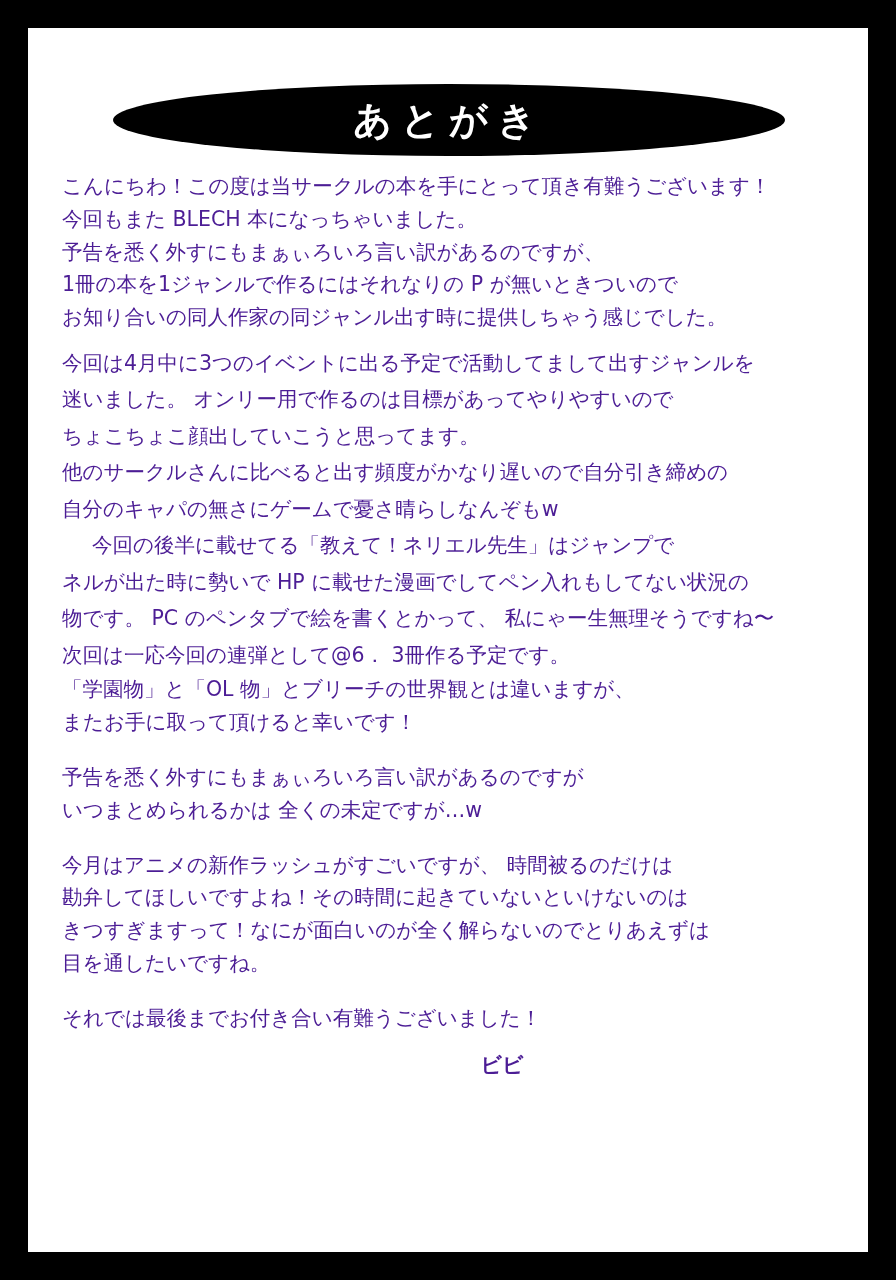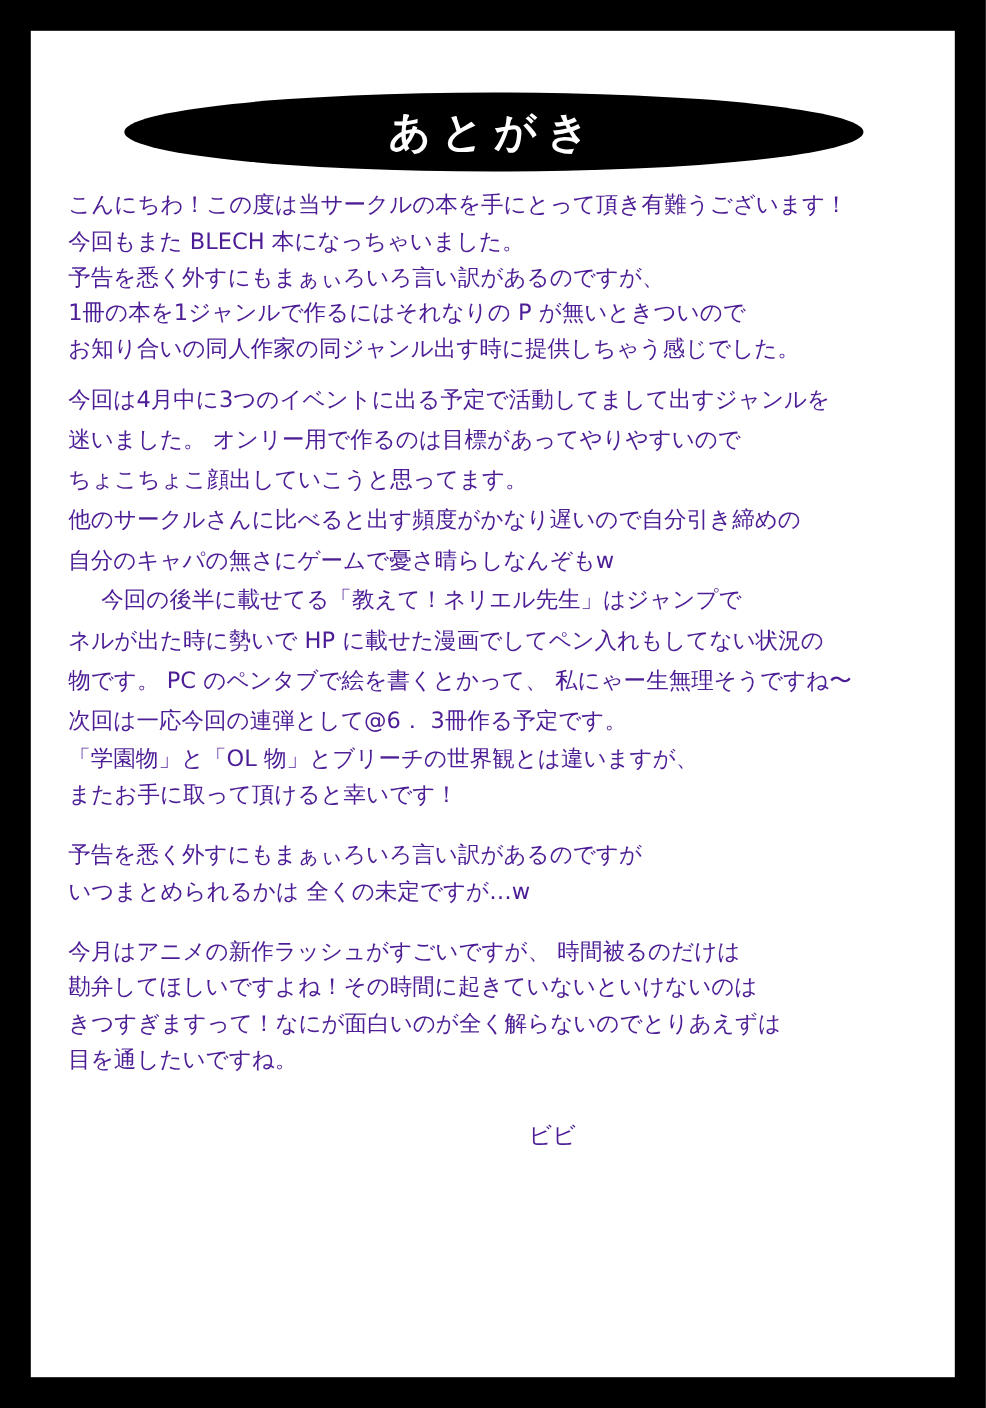--- a/index.html
+++ b/index.html
@@ -70,20 +70,21 @@
     width: 100%;
     text-align: center;
     padding-left: 90px;
     box-sizing: border-box;
     font-size: 21px;
   }
   .sig-wrap {
     position: relative;
     height: 44px;
     margin-top: 14px;
+    font-weight: bold;
   }
 </style>
 </head>
 <body>
 
 <div class="page">
 
   <div class="title-banner">
     <span class="title-text">あとがき</span>
   </div>
@@ -131,19 +132,22 @@
 
     <div class="para">
       <div class="line">今月はアニメの新作ラッシュがすごいですが、 時間被るのだけは</div>
       <div class="line">勘弁してほしいですよね！その時間に起きていないといけないのは</div>
       <div class="line">きつすぎますって！なにが面白いのが全く解らないのでとりあえずは</div>
       <div class="line">目を通したいですね。</div>
     </div>
 
     <div class="gap-md"></div>
 
+    <div class="para">
+      <div class="line">それでは最後までお付き合い有難うございました！</div>
+    </div>
 
     <div class="sig-wrap">
       <div class="signature">ビビ</div>
     </div>
 
   </div>
 </div>
 
 </body></html>

